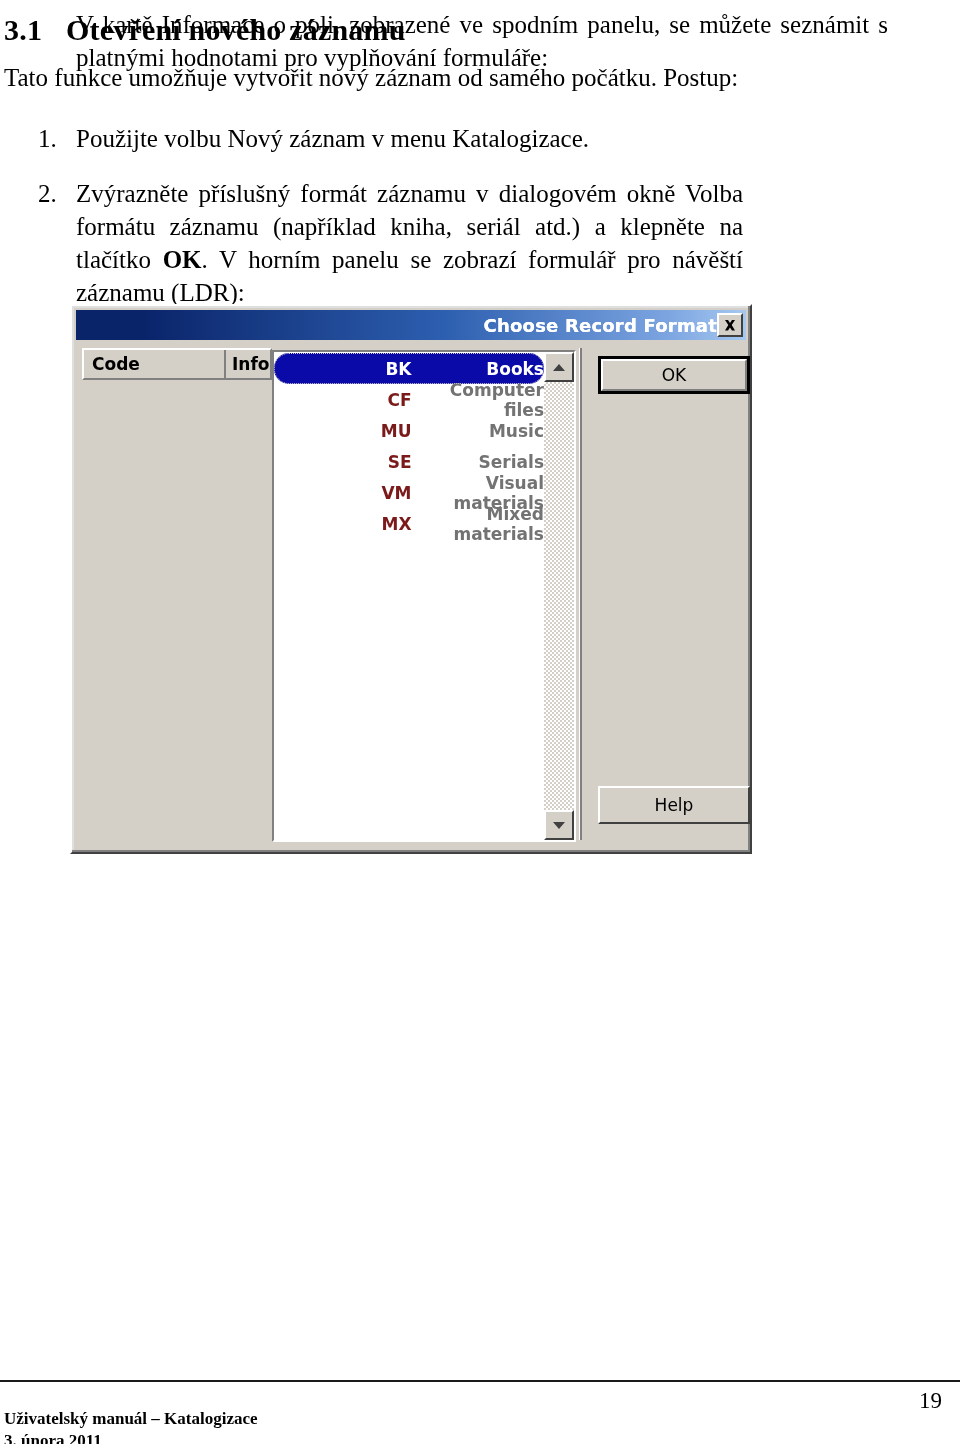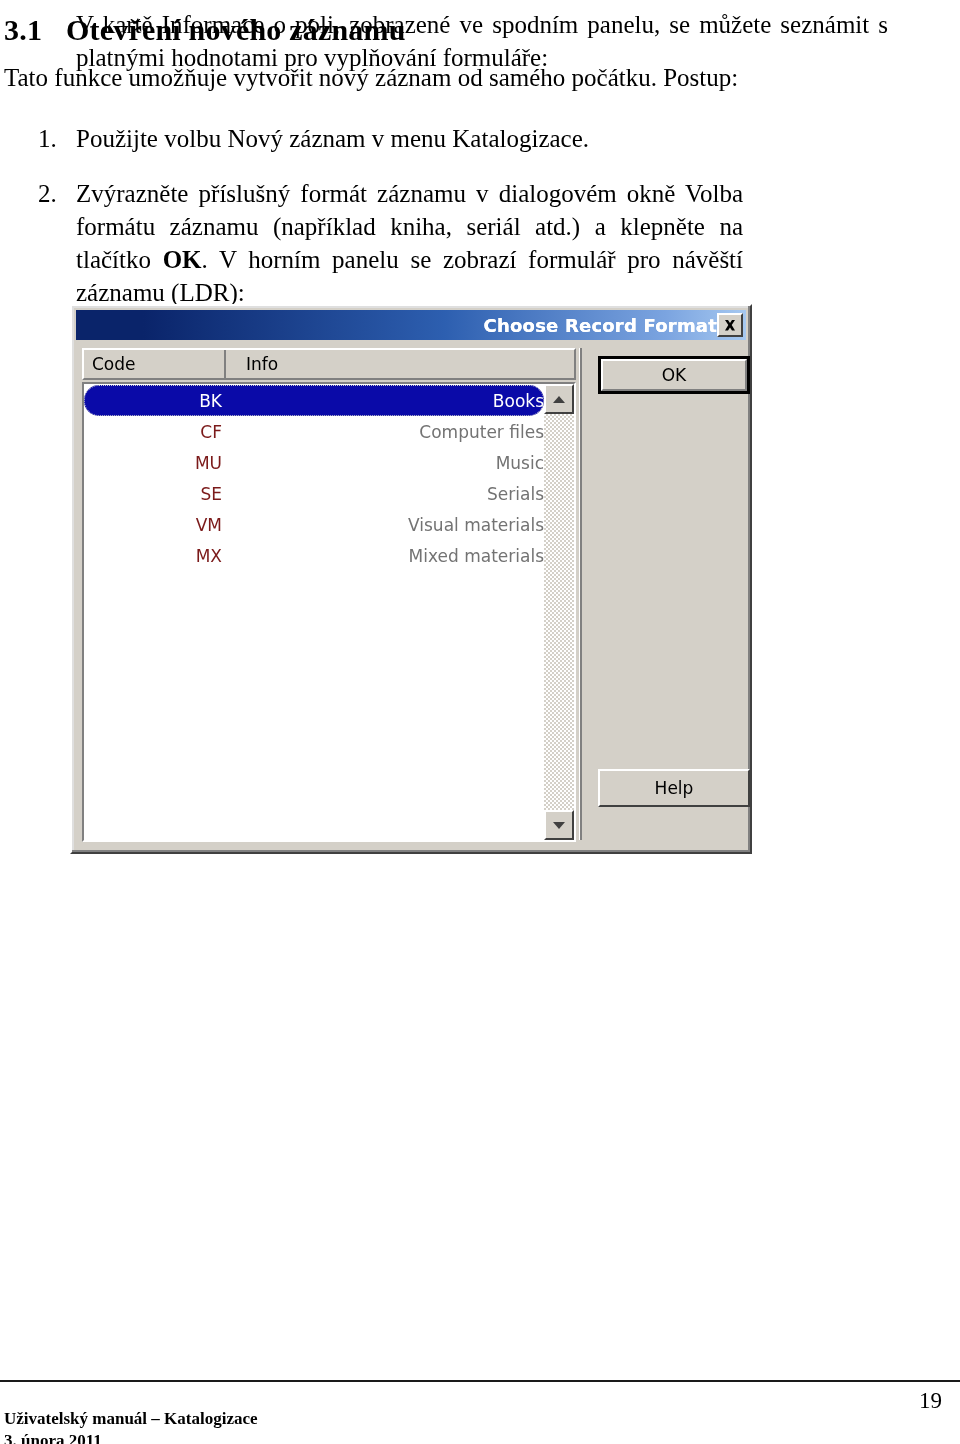--- a/index.html
+++ b/index.html
@@ -157,23 +157,24 @@
     right: 4px;
     bottom: 6px;
     display: flex;
   }
 
   .left-pane {
     position: relative;
     width: 500px;
     flex: 0 0 500px;
     display: flex;
-    flex-direction: column;
+    flex-direction: row;
     padding: 4px 0 4px 6px;
     box-sizing: border-box;
+    font-weight: bold;
   }
 
   .header-row {
     display: flex;
     height: 32px;
     box-sizing: border-box;
     border-top: 2px solid #ffffff;
     border-left: 2px solid #ffffff;
     border-right: 2px solid #808080;
     border-bottom: 2px solid #808080;
@@ -192,21 +193,21 @@
     cursor: pointer;
   }
   .col-header.code { width: 142px; flex: 0 0 142px; border-right: 2px solid #808080; }
   .col-header.code::after {
     content: "";
     position: absolute;
     right: -4px; top: 0; bottom: 0;
     width: 2px;
     background: #ffffff;
   }
-  .col-header.info { flex: 1 1 auto; padding-left: 20px; }
+  .col-header.info { flex: 1 1 auto; padding-left: 6px; }
 
   .list-area {
     position: relative;
     flex: 1 1 auto;
     display: flex;
     background: #ffffff;
     border-top: 2px solid #808080;
     border-left: 2px solid #808080;
     border-right: 2px solid #ffffff;
     border-bottom: 2px solid #ffffff;
@@ -350,21 +351,21 @@
     border-bottom: 2px solid #808080;
   }
   .btn-ok-wrap {
     position: absolute;
     left: 14px;
     top: 12px;
   }
   .btn-help-wrap {
     position: absolute;
     left: 14px;
-    bottom: 39px;
+    bottom: 22px;
   }
 
   
   .footer-rule {
     position: absolute;
     left: 0px;
     top: 1372px;
     width: 960px;
     height: 0;
     border-top: 2px solid #1a1a1a;

